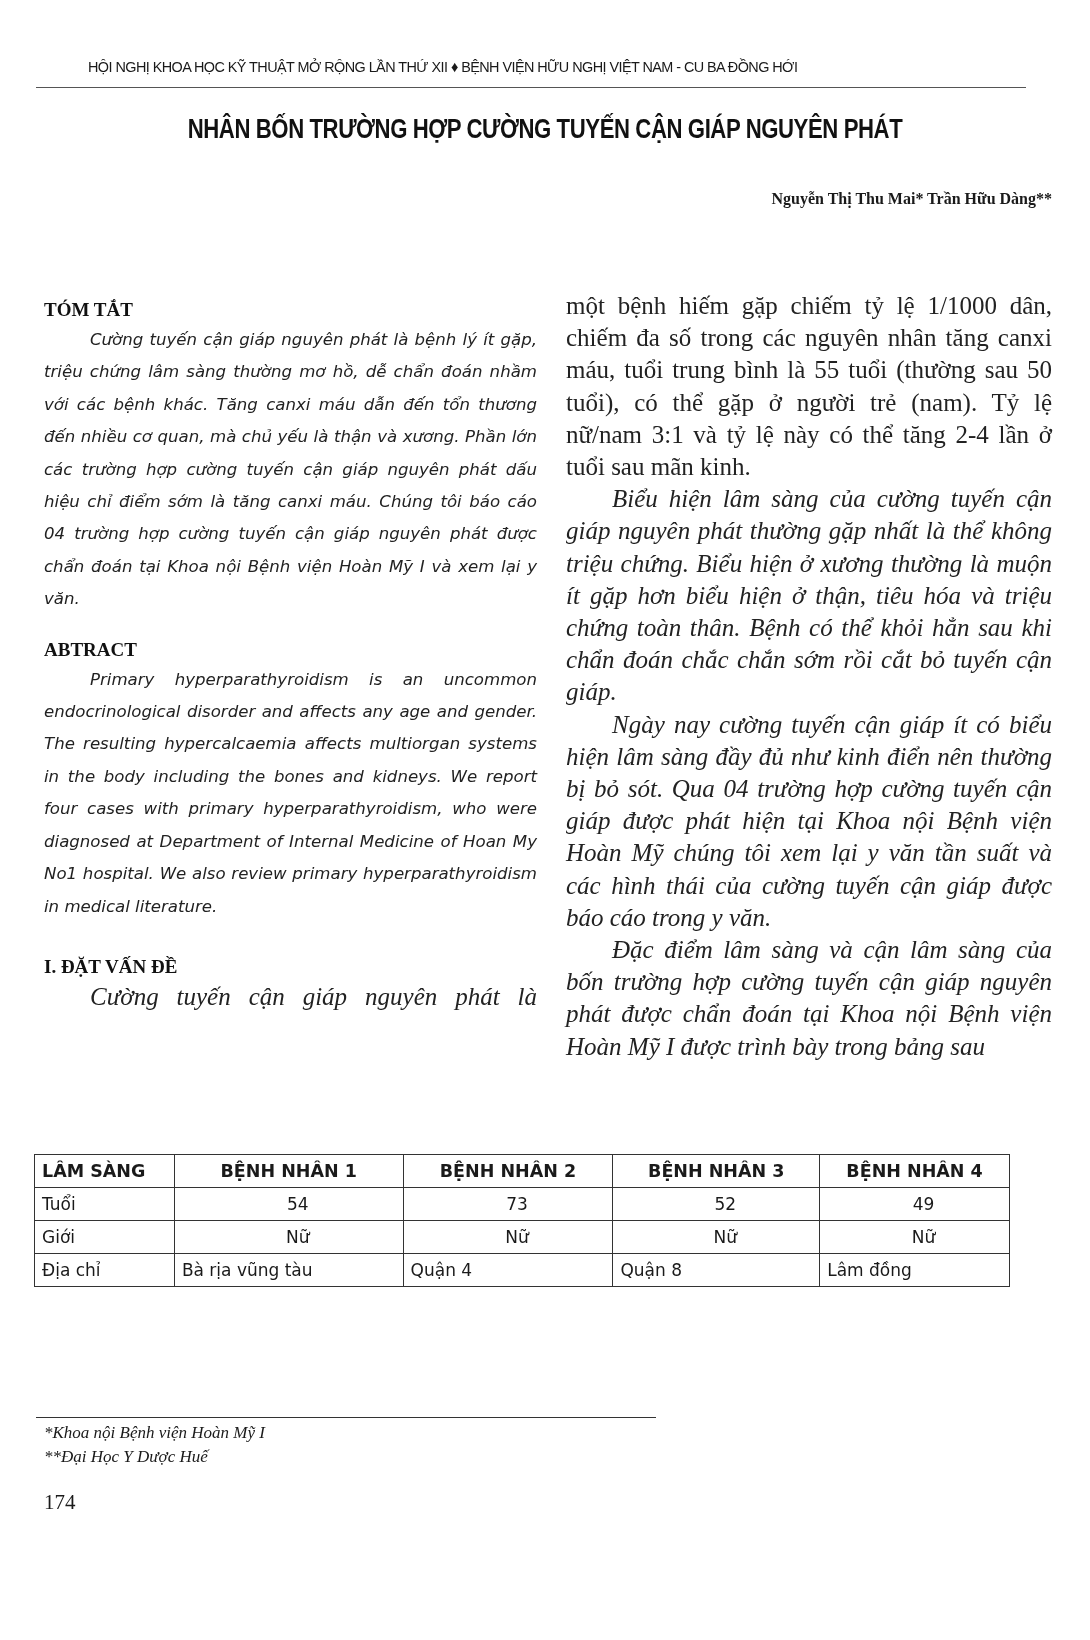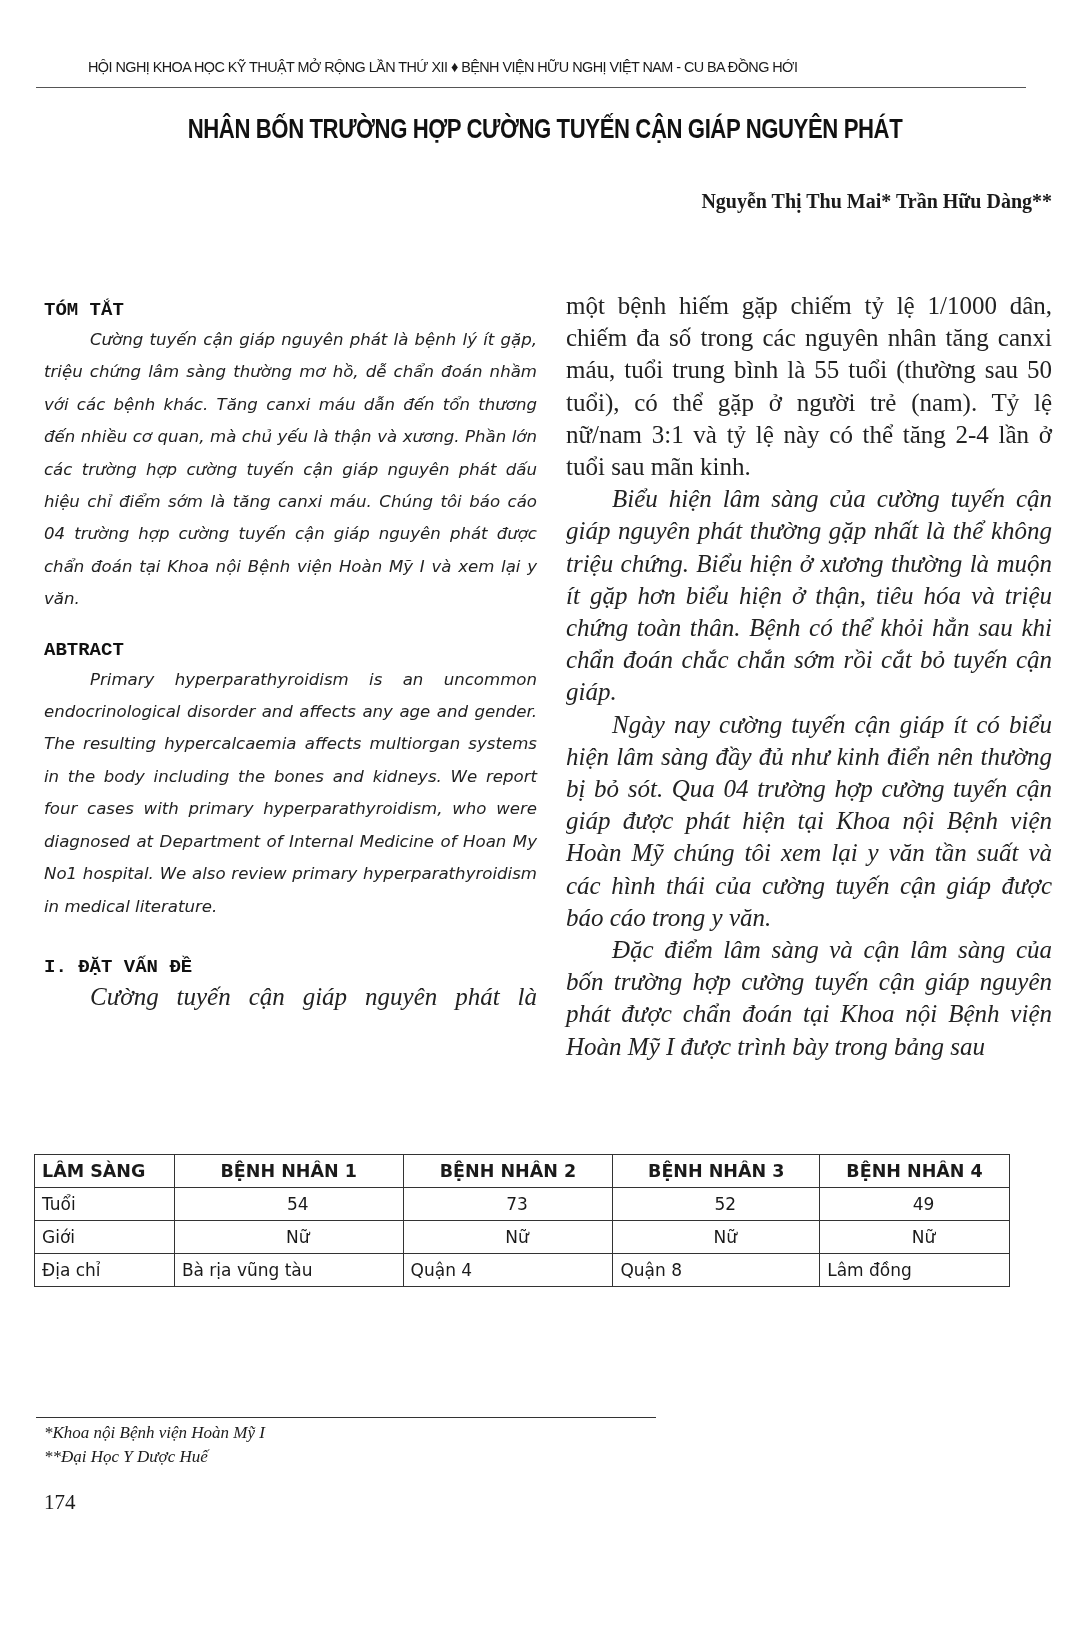--- a/index.html
+++ b/index.html
@@ -17,30 +17,30 @@
     background: #555;
   }
   .title {
     position: absolute; left: 0; top: 114px; width: 1090px; text-align: center;
     font-family: "Liberation Sans", sans-serif; font-weight: bold; font-size: 27px;
     letter-spacing: -0.5px; transform: scaleX(0.82); transform-origin: center top;
     color: #111;
   }
   .authors {
     position: absolute; right: 38px; top: 190px;
-    font-family: "Liberation Serif", serif; font-weight: bold; font-size: 20px;
+    font-family: "Liberation Serif", serif; font-weight: bold; font-size: 16px;
     white-space: nowrap;
   }
 
   .col { position: absolute; }
   .col-left { left: 44px; top: 296px; width: 493px; }
   .col-right { left: 566px; top: 290px; width: 486px; }
 
   .sec-head {
-    font-family: Liberation Mono, monospace; font-weight: bold; font-size: 19px;
+    font-family: Liberation Serif, serif; font-weight: bold; font-size: 19px;
     color: #111; line-height: 28px;
   }
   .sans-para {
     font-family: "DejaVu Sans", sans-serif; font-size: 16.6px; line-height: 32.4px;
     text-align: justify; text-align-last: left; color: #222;
   }
   .serif-para {
     font-family: "Liberation Serif", serif; font-size: 25px; line-height: 32.2px;
     text-align: justify; color: #222;
   }

